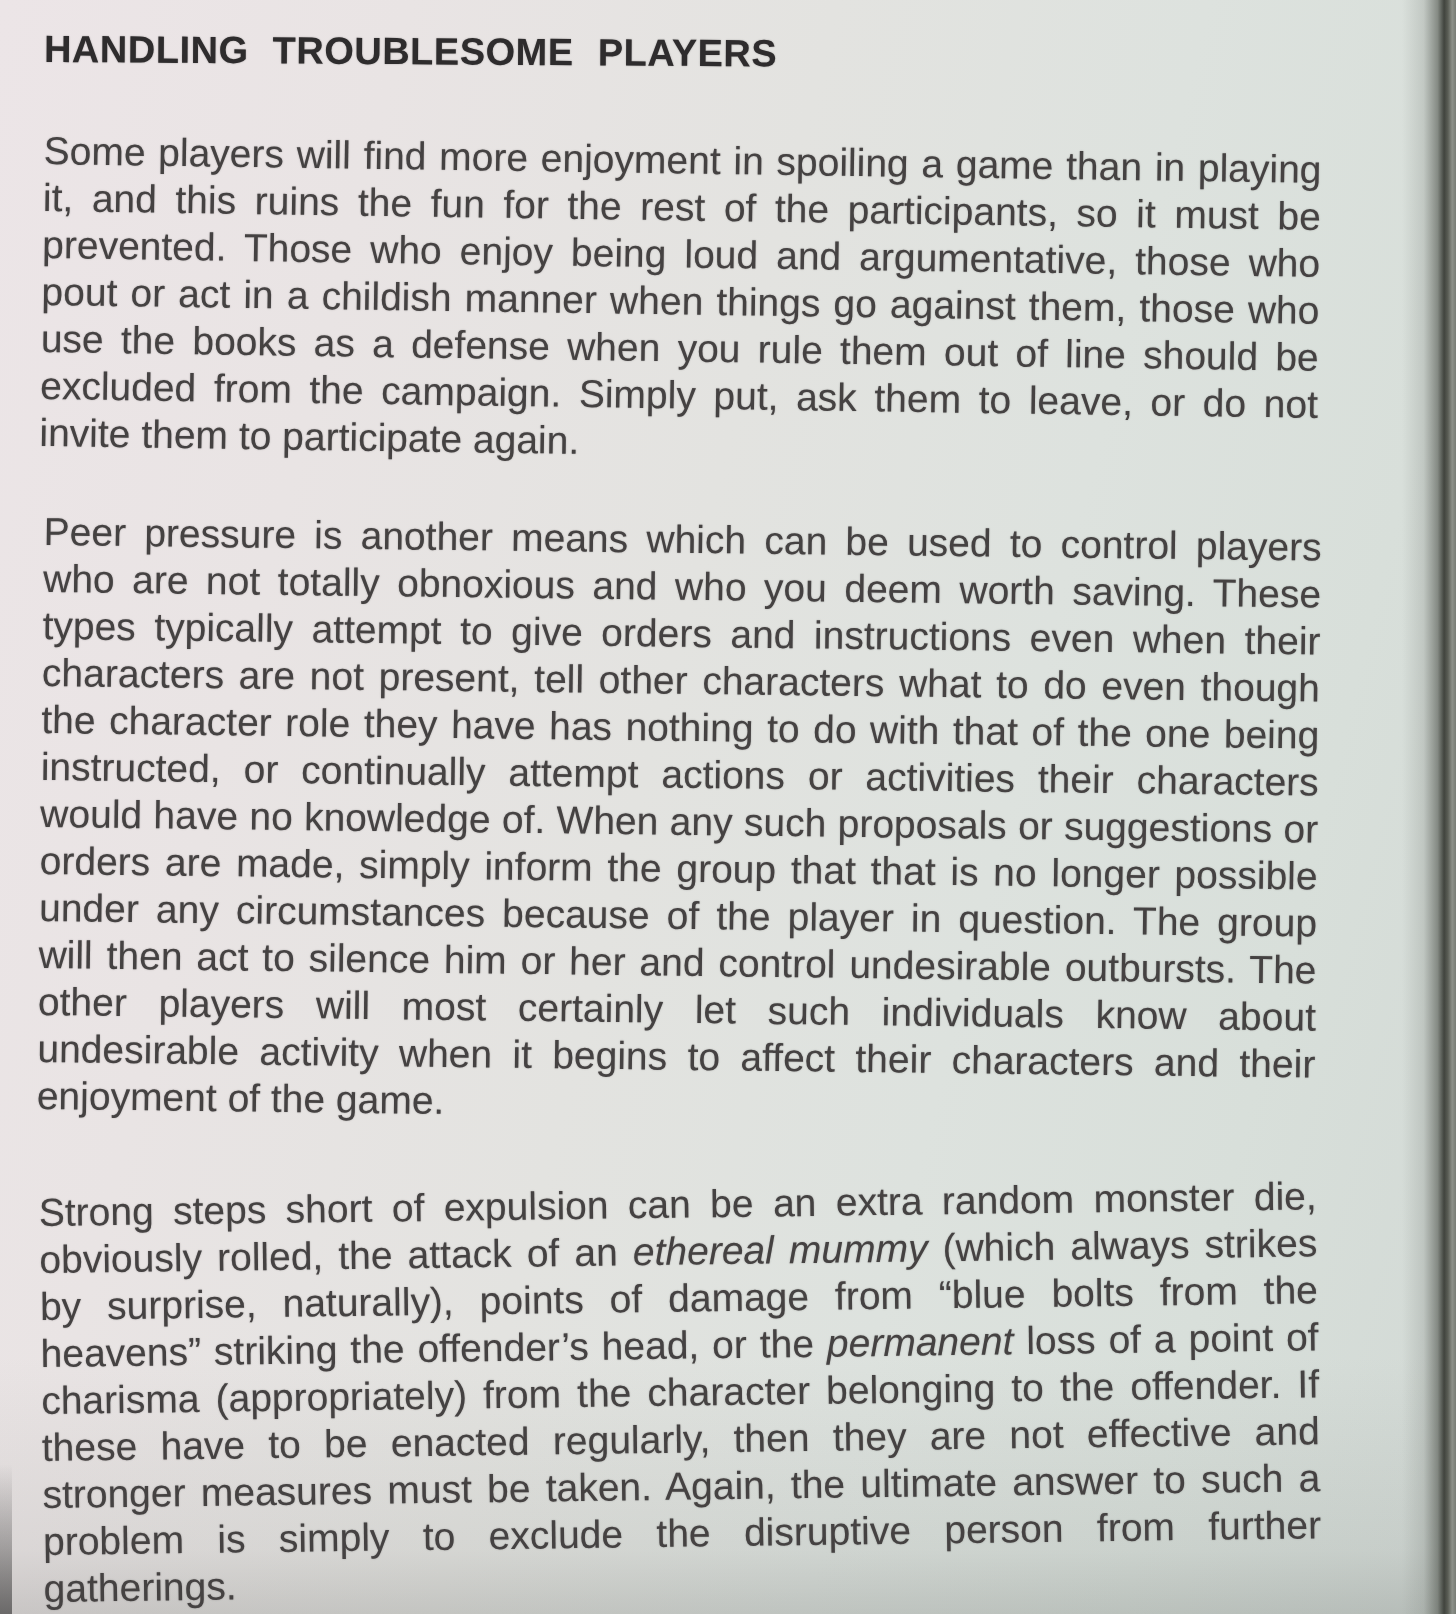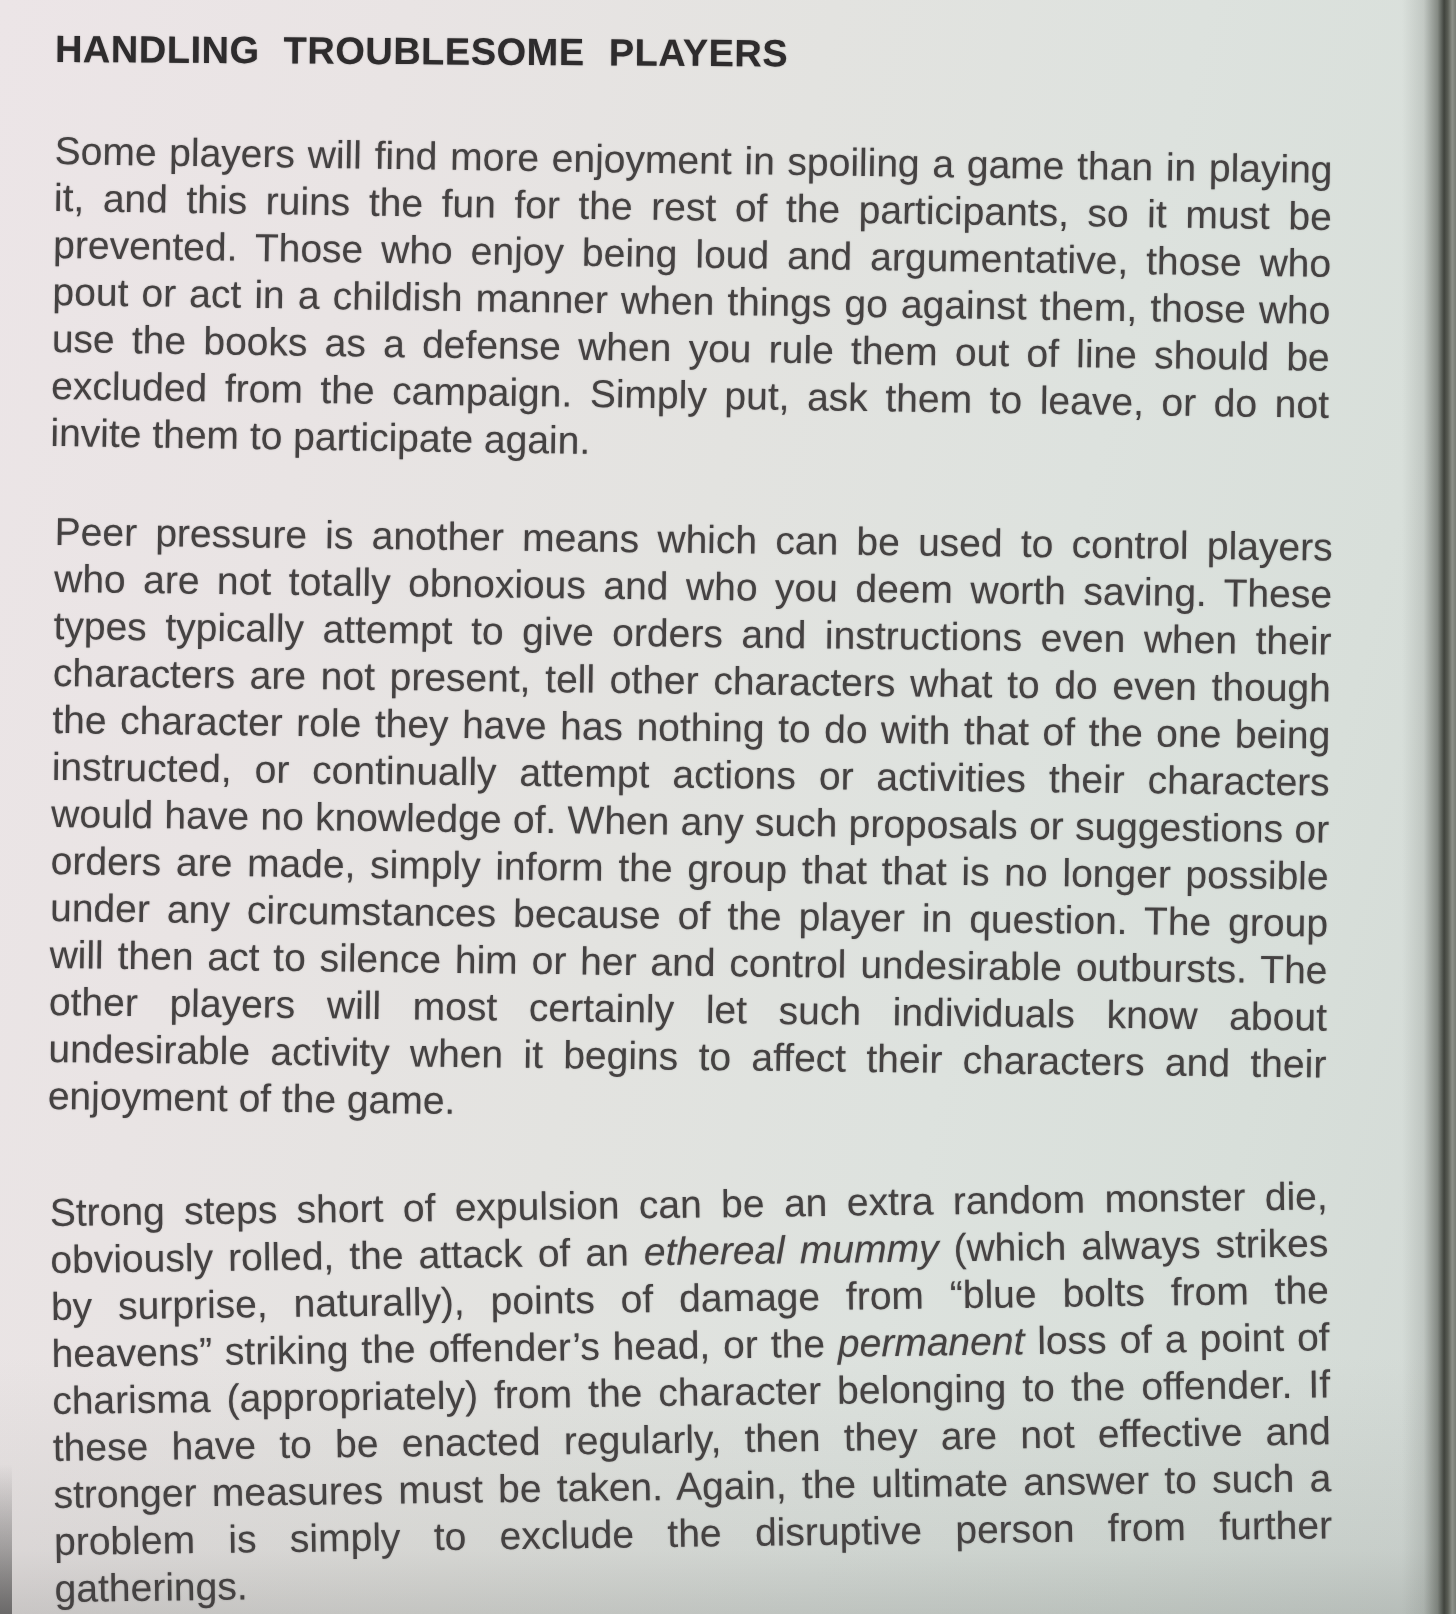--- a/index.html
+++ b/index.html
@@ -13,21 +13,21 @@
     position: relative;
     font-family: "Liberation Sans", sans-serif;
     
     background:
       linear-gradient(180deg, rgba(0,0,0,0) 84%, rgba(90,95,90,0.10) 96%, rgba(70,75,70,0.20) 100%),
       linear-gradient(104deg, #ece5e7 0%, #e9e4e4 22%, #e3e3e0 45%, #dde2de 65%, #d8dfda 82%, #d2d9d5 100%);
   }
 
   .content {
     position: absolute;
-    left: 55px;
+    left: 44px;
     top: 28px;
     width: 1278px;
     filter: blur(0.3px);
   }
 
   .heading {
     margin: 0 0 56px 0;
     font-size: 38px;
     font-weight: bold;
     letter-spacing: 0.5px;

